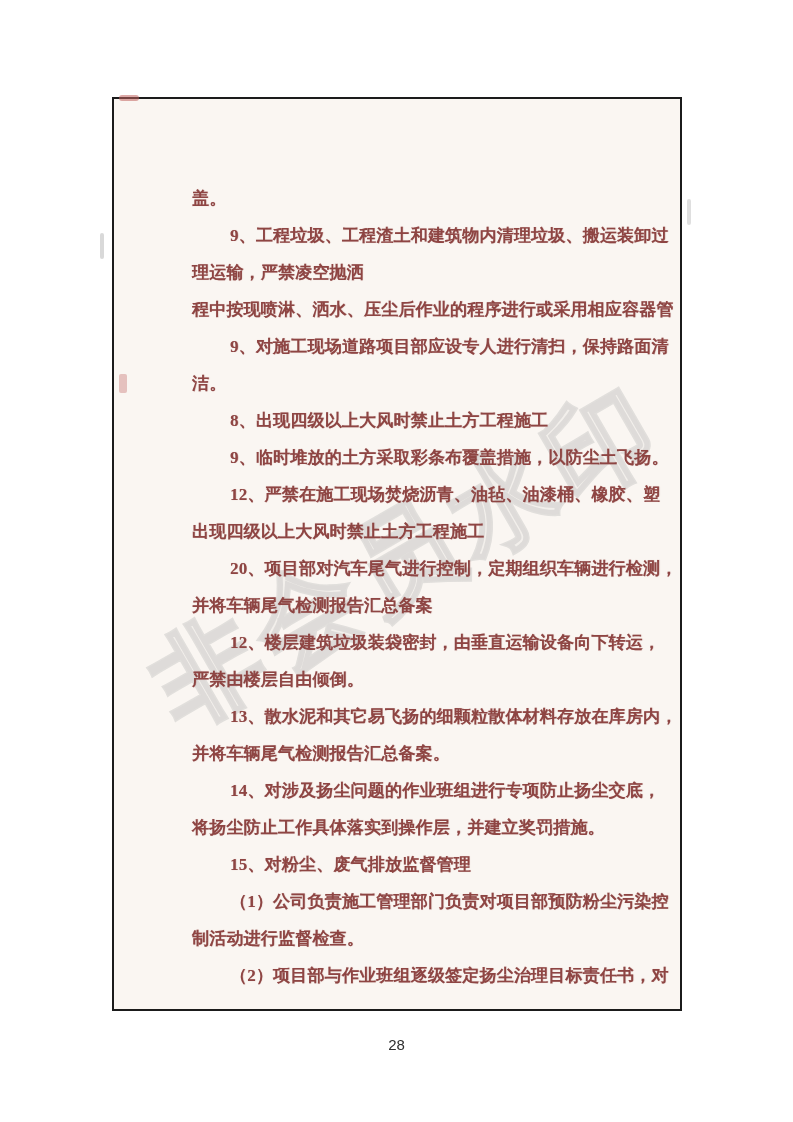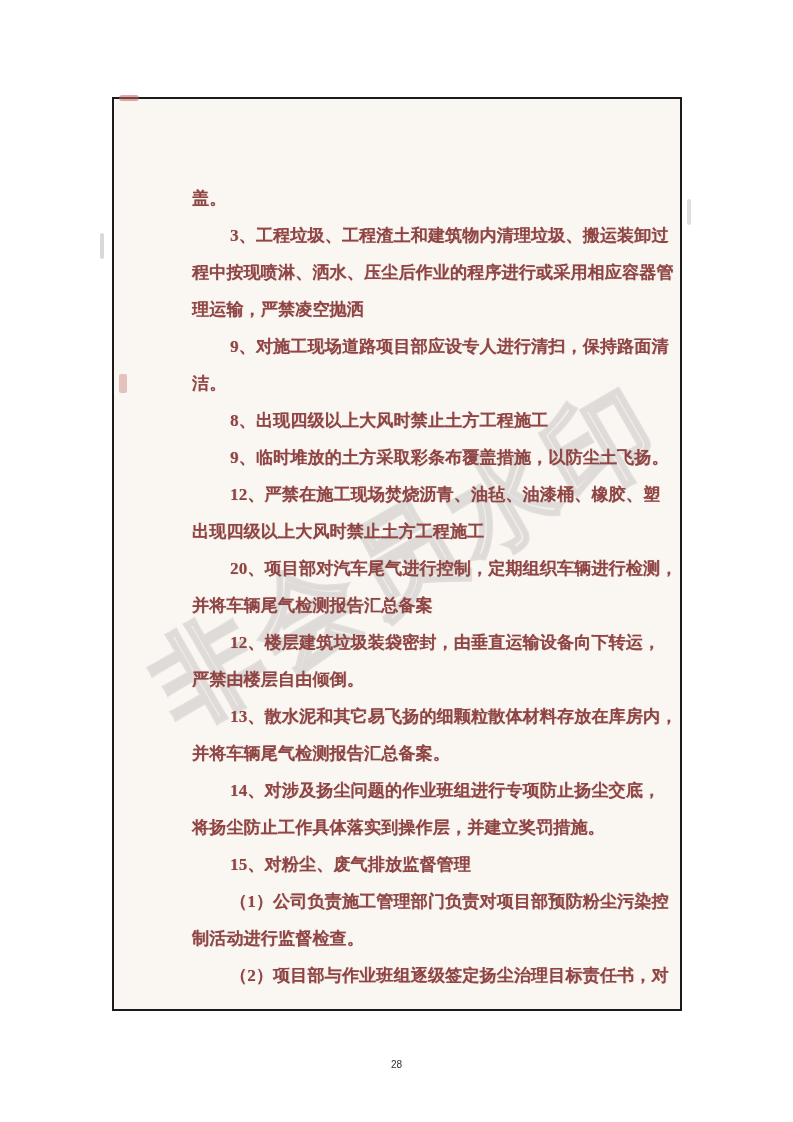--- a/index.html
+++ b/index.html
@@ -66,23 +66,22 @@
   }
   .line.indent { padding-left: 38px; }
   
   .page-number {
     position: absolute;
     left: 0;
     top: 1036px;
     width: 793px;
     text-align: center;
     font-family: "Liberation Sans", sans-serif;
-    font-size: 10px;
+    font-size: 15px;
     color: #2e2e2e;
-    margin-top: 23px;
   }
   
   .artifact { position: absolute; pointer-events: none; }
   .artifact.red-smudge {
     left: 119px; top: 95px; width: 20px; height: 6px;
     background: rgba(193,98,94,0.55); border-radius: 3px;
   }
   .artifact.pink-dash {
     left: 119px; top: 374px; width: 8px; height: 19px;
     background: rgba(208,140,138,0.5); border-radius: 2px;
@@ -100,23 +99,23 @@
 <body>
 
 <div class="stage">
 
   <div class="page">
 
     <div class="watermark">非会员水印</div>
 
     <div class="text-block">
       <div class="line">盖。</div>
-      <div class="line indent">3、工程垃圾、工程渣土和建筑物内清理垃圾、搬运装卸过</div>
+      <div class="line indent">9、工程垃圾、工程渣土和建筑物内清理垃圾、搬运装卸过</div>
+      <div class="line">理运输，严禁凌空抛洒</div>
       <div class="line">程中按现喷淋、洒水、压尘后作业的程序进行或采用相应容器管</div>
-      <div class="line">理运输，严禁凌空抛洒</div>
       <div class="line indent">9、对施工现场道路项目部应设专人进行清扫，保持路面清</div>
       <div class="line">洁。</div>
       <div class="line indent">8、出现四级以上大风时禁止土方工程施工</div>
       <div class="line indent">9、临时堆放的土方采取彩条布覆盖措施，以防尘土飞扬。</div>
       <div class="line indent">12、严禁在施工现场焚烧沥青、油毡、油漆桶、橡胶、塑</div>
       <div class="line">出现四级以上大风时禁止土方工程施工</div>
       <div class="line indent">20、项目部对汽车尾气进行控制，定期组织车辆进行检测，</div>
       <div class="line">并将车辆尾气检测报告汇总备案</div>
       <div class="line indent">12、楼层建筑垃圾装袋密封，由垂直运输设备向下转运，</div>
       <div class="line">严禁由楼层自由倾倒。</div>

